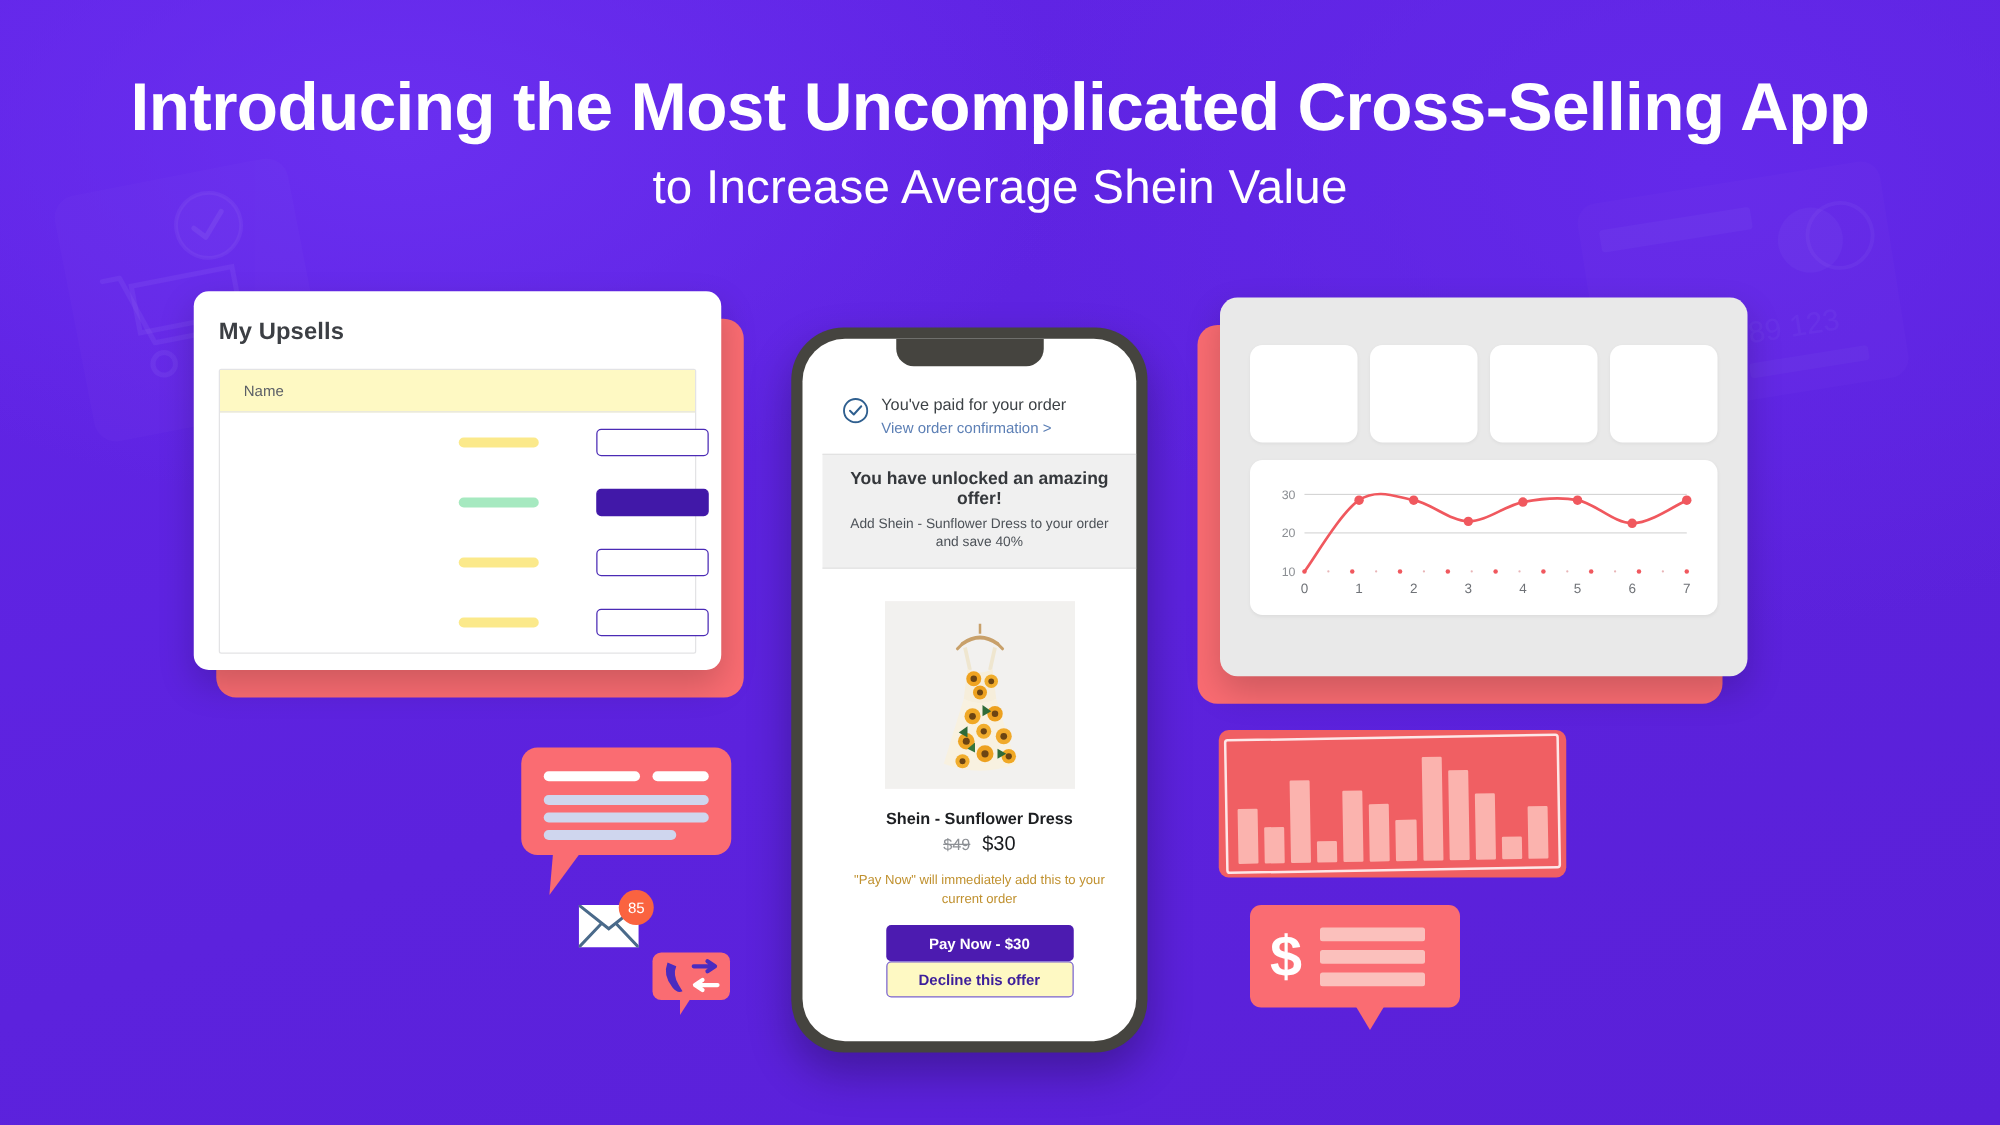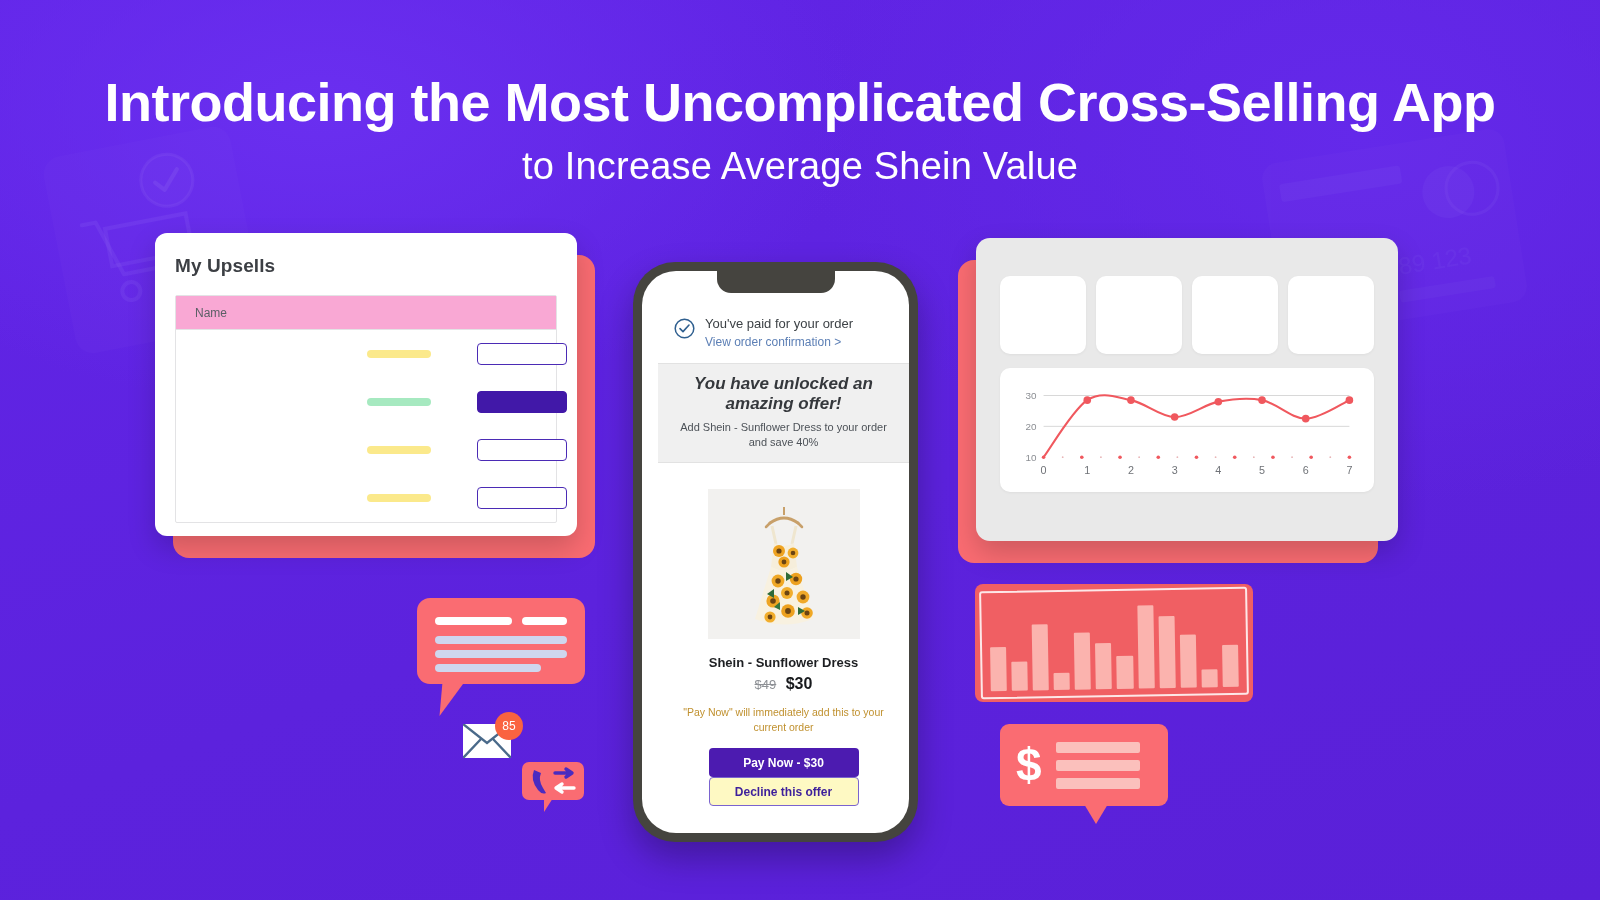--- a/index.html
+++ b/index.html
@@ -33,21 +33,20 @@
     background:rgba(255,255,255,.06);
     border-radius:16px;
     transform:rotate(-9deg);
   }
 
   
   #headline {
     position:absolute; left:0; right:0; top:58px;
     text-align:center; color:#ffffff;
     z-index:5;
-    margin-top:16px;
   }
   #headline .h1 {
     font-size:54px; font-weight:700; letter-spacing:-0.5px;
     line-height:1.06; white-space:nowrap;
   }
   #headline .h2 {
     font-size:38px; font-weight:400; margin-top:14px;
     letter-spacing:.2px;
   }
 
@@ -65,21 +64,21 @@
     background:#ffffff; border-radius:12px;
     box-shadow:0 12px 28px rgba(0,0,0,.18);
     padding:22px 20px 14px 20px;
   }
   #upsell-title { font-size:19px; font-weight:700; color:#3c3f44; letter-spacing:.1px; }
   #upsell-table {
     margin-top:18px; border:1px solid #e3e3e5; border-radius:2px;
     width:100%;
   }
   #upsell-thead {
-    background:#f9a8d4; height:34px; display:flex; align-items:center;
+    background:#fef9c3; height:34px; display:flex; align-items:center;
     padding-left:19px; border-bottom:1px solid #e3e3e5;
   }
   #upsell-thead .th { font-size:12px; color:#5b5f66; }
   .upsell-row {
     display:flex; align-items:center; height:48px; padding:0 12px 0 19px;
   }
   .upsell-name { font-size:11.5px; color:#4a2fbd; font-weight:500; flex:0 0 172px; }
   .pill-cell { flex:0 0 110px; display:flex; }
   .pill {
     font-size:9px; padding:4px 0; width:64px; text-align:center;
@@ -111,30 +110,30 @@
     border-radius:0 0 14px 14px;
   }
   #paid-block { padding:45px 16px 14px 16px; display:flex; gap:10px; align-items:flex-start; }
   #check-icon { flex:0 0 auto; margin-top:2px; }
   #paid-text-1 { font-size:13px; color:#3d4246; line-height:1.25; }
   #paid-text-2 { font-size:12px; color:#5c7fb5; margin-top:3px; }
   #offer-banner {
     background:#f0f0f0; border-top:1px solid #e2e2e2; border-bottom:1px solid #e2e2e2;
     padding:10px 12px 12px; text-align:center;
   }
-  #offer-head { font-size:17px; font-weight:700; color:#35383c;font-style:italic; }
+  #offer-head { font-size:14px; font-weight:700; color:#35383c; }
   #offer-sub { font-size:11px; color:#4d5258; margin-top:6px; line-height:1.35; }
   #product-img {
     width:152px; height:150px; margin:26px auto 0; background:#f2f1ef;
     display:block;
   }
   #product-name { text-align:center; font-size:13px; font-weight:700; color:#1d1f22; margin-top:16px; }
   #price-row { text-align:center; margin-top:5px; }
   #price-old { font-size:13px; color:#8d9095; text-decoration:line-through; }
-  #price-new { font-size:16px; font-weight:700; color:#17191c; margin-left:5px;margin-top:16px; }
+  #price-new { font-size:16px; font-weight:400; color:#17191c; margin-left:5px;margin-top:16px; }
   #paynow-note {
     text-align:center; font-size:10.5px; color:#c0912f; line-height:1.45;
     margin-top:12px; padding:0 16px;
   }
   .pbtn {
     display:flex; align-items:center; justify-content:center;
     width:150px; height:29px; margin:0 auto; border-radius:4px;
     font-size:12px; font-weight:700;
   }
   #btn-paynow { background:#4c1bb0; color:#fff; margin-top:13px; }

